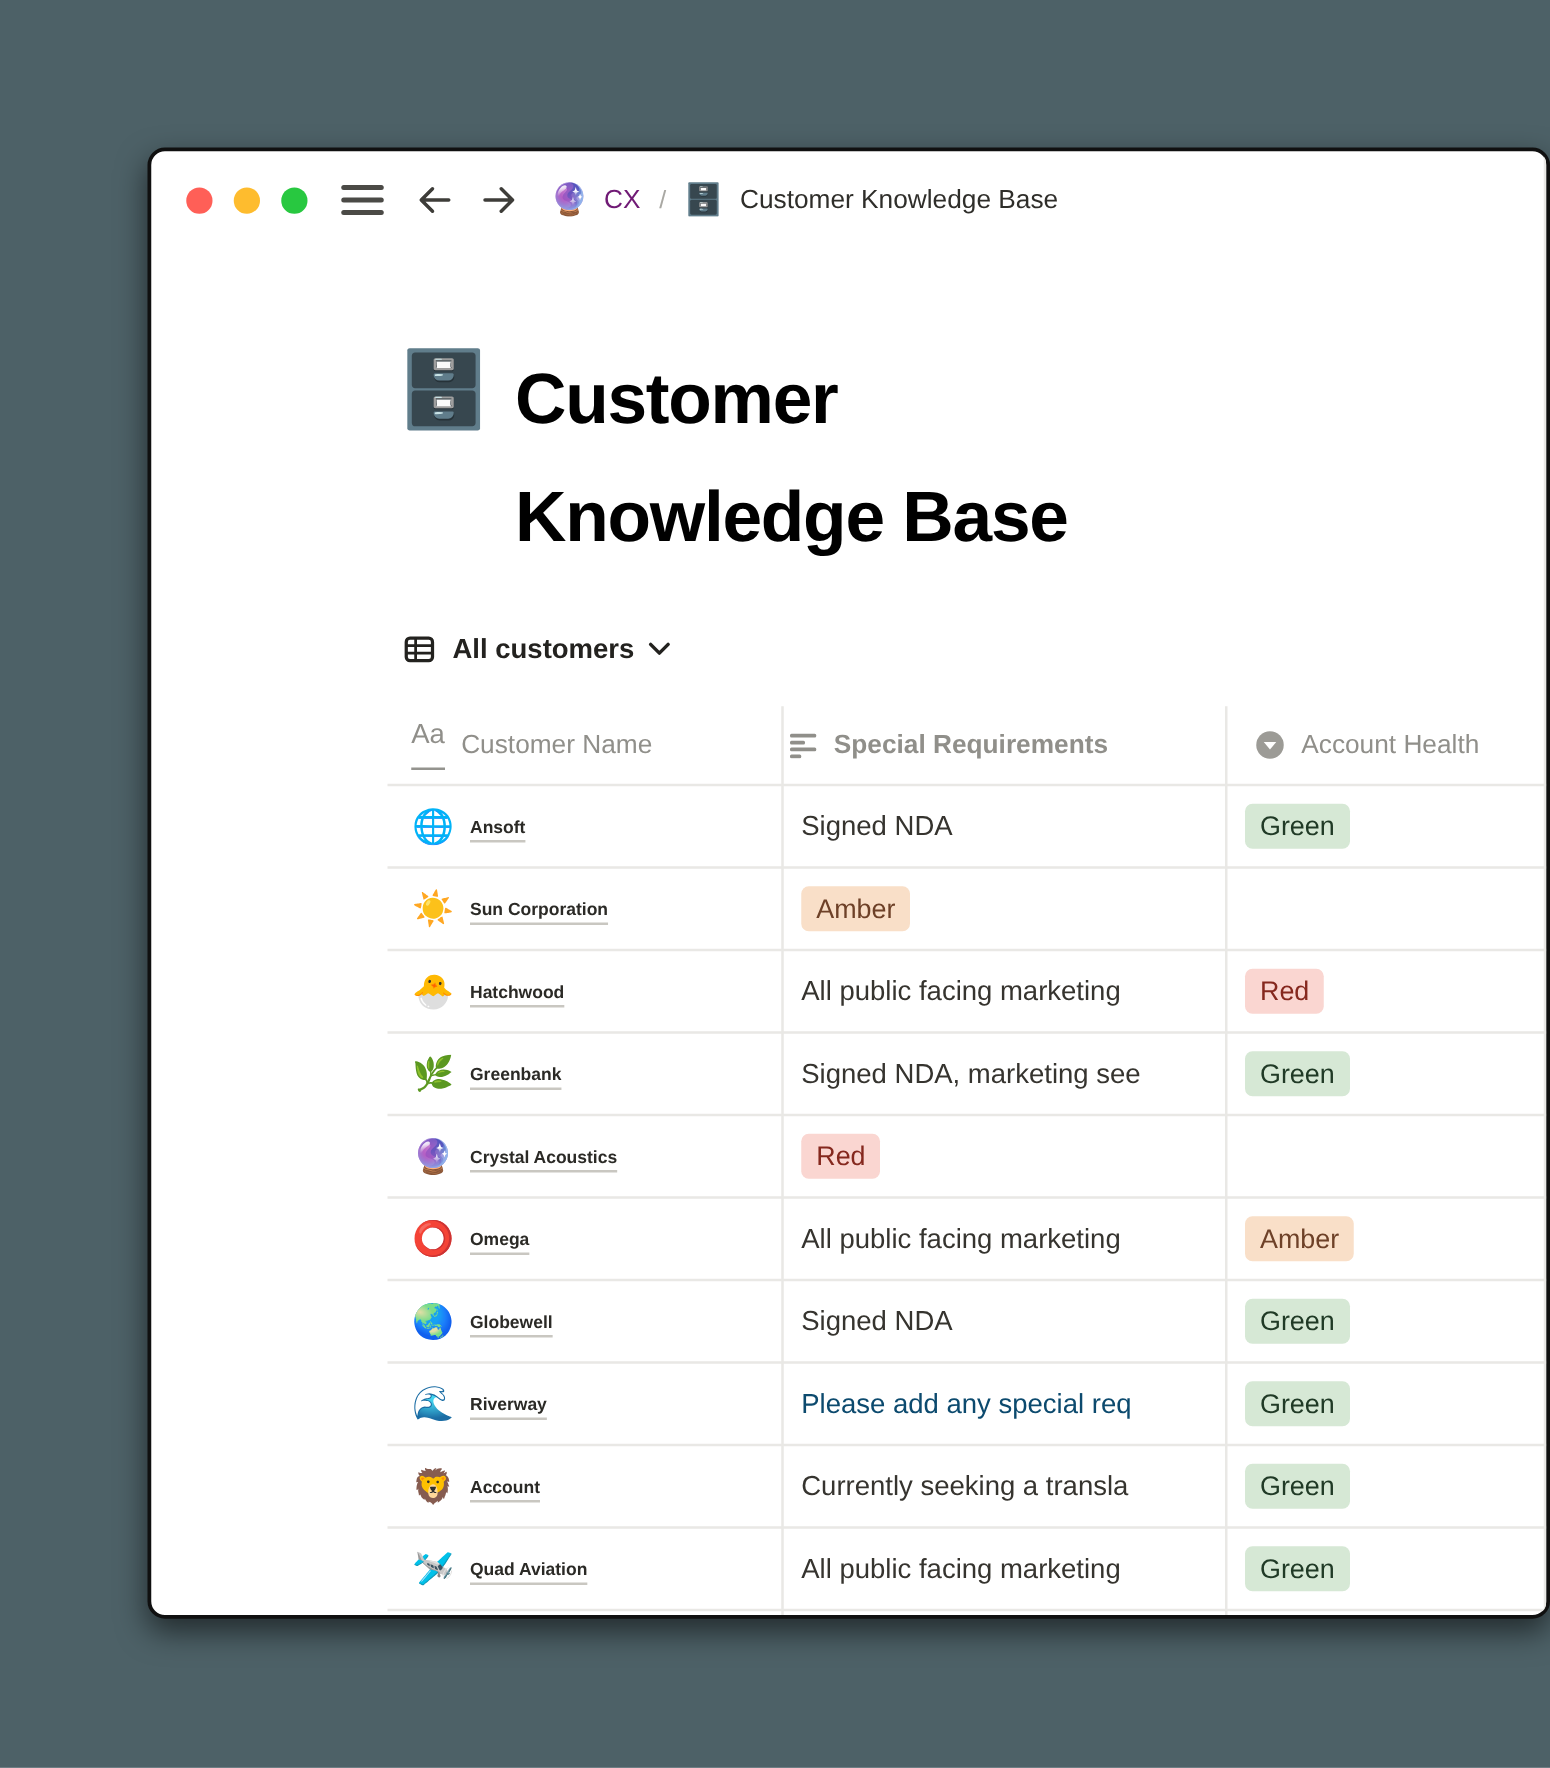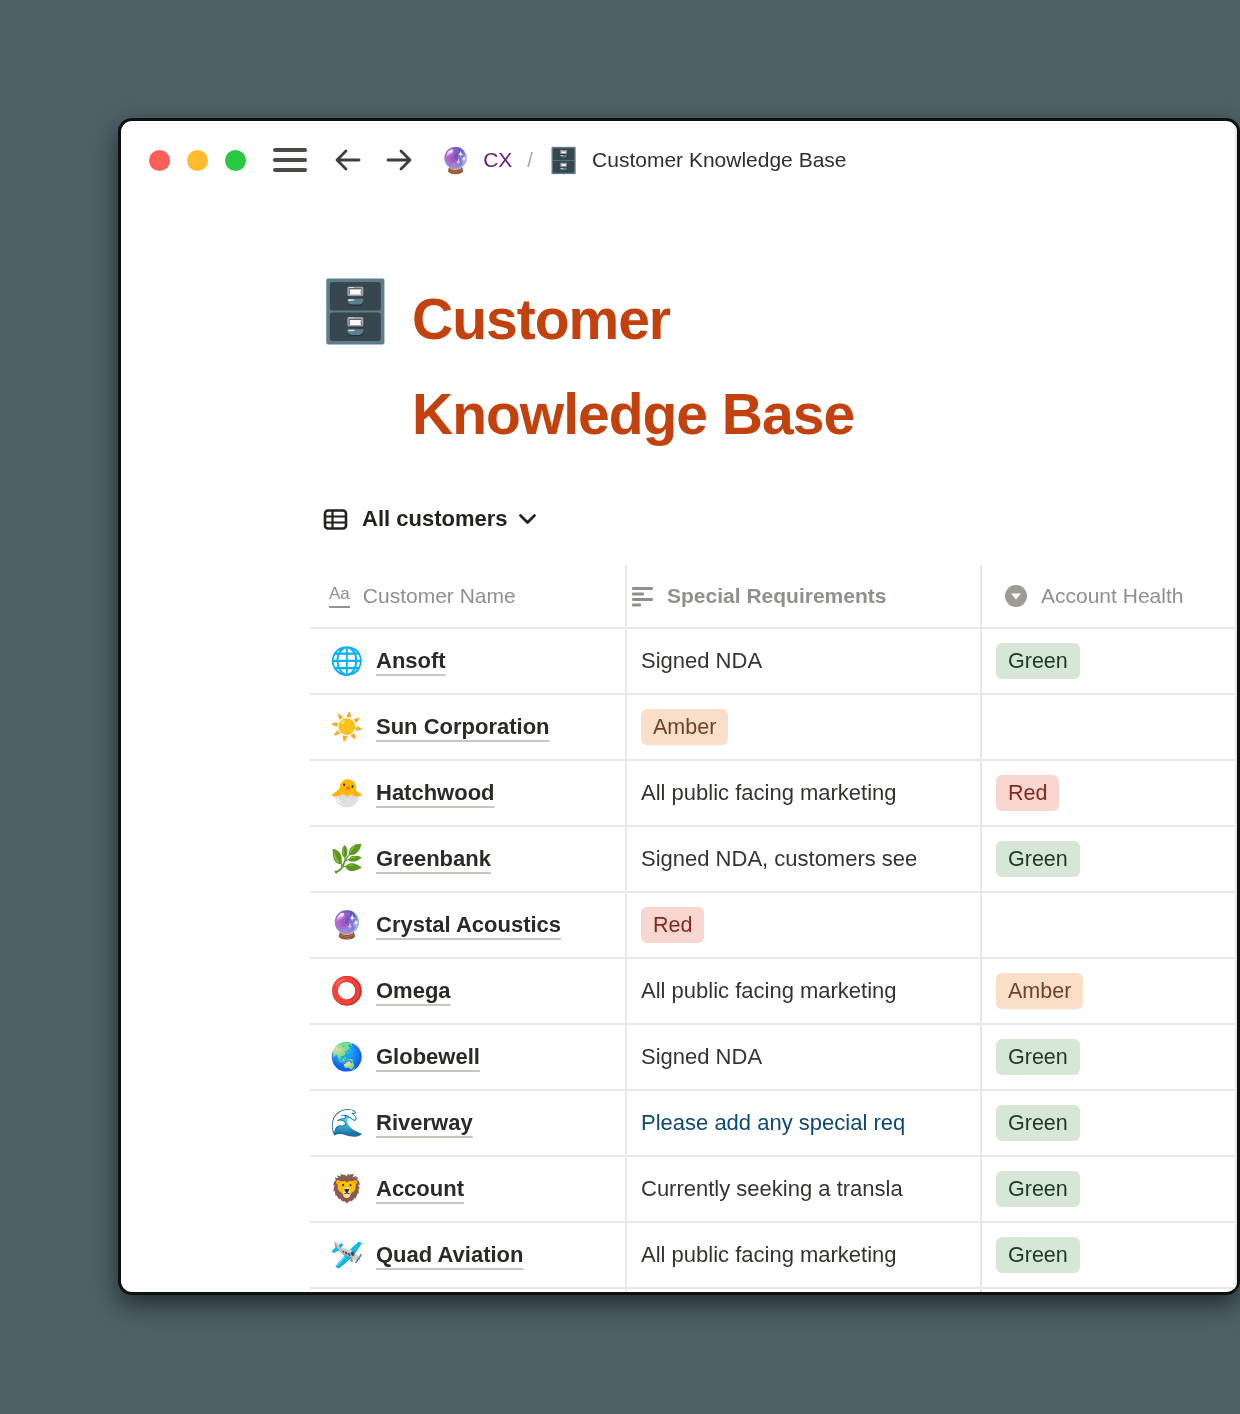--- a/index.html
+++ b/index.html
@@ -25,45 +25,45 @@
   .crumb-label{margin-left:12px;font-size:21px;color:#701a75;}
   .crumb-sep{margin-left:15px;font-size:20px;color:#A9A8A3;}
   .crumb-icon2{margin-left:15px;font-size:25px;line-height:1;}
   .crumb-label2{margin-left:13px;font-size:21px;color:#2F2E2A;}
 
   
   .page-icon{position:absolute;left:197px;top:158px;font-size:60px;line-height:66px;}
   .page-title{
     position:absolute;left:291px;top:151px;width:640px;
     font-size:57px;font-weight:700;line-height:95px;letter-spacing:-1px;
-    color:#c2410c;white-space:pre-line;
+    color:#000000;white-space:pre-line;
   }
 
   
   .view-row{position:absolute;left:201px;top:382px;display:flex;align-items:center;height:32px;}
   .view-icon{display:flex;align-items:center;}
   .view-label{margin-left:13px;font-size:22px;font-weight:700;color:#23221F;}
   .view-chevron{margin-left:10px;display:flex;align-items:center;}
 
   
   .table{position:absolute;left:189px;top:444px;width:927px;height:727px;}
   .thead{display:grid;grid-template-columns:315px 355px 257px;height:64px;border-bottom:2px solid #E9E8E5;}
   .th{display:flex;align-items:center;overflow:hidden;color:#908F8A;font-size:21px;}
   .th-1{padding-left:19px;}
   .th-2{padding-left:6px;font-weight:bold;}
   .th-3{padding-left:24px;}
   .th .hlabel{margin-left:13px;white-space:nowrap;}
-  .aa-glyph{font-size:17px;line-height:1;color:#908F8A;border-bottom:2px solid #94938E;padding-bottom:4px;}
+  .aa-glyph{font-size:22px;line-height:1;color:#908F8A;border-bottom:2px solid #94938E;padding-bottom:16px;}
 
   .trow{display:grid;grid-template-columns:315px 355px 257px;height:66px;border-bottom:2px solid #E9E8E5;}
   .td{display:flex;align-items:center;overflow:hidden;}
   .td-name{padding-left:20px;}
   .row-emoji{font-size:27px;line-height:1;width:30px;flex:0 0 auto;}
   .name-link{
-    margin-left:16px;font-size:22px;font-weight:700;color:#2B2A26;white-space:nowrap;
+    margin-left:16px;font-size:14px;font-weight:700;color:#2B2A26;white-space:nowrap;
     text-decoration:underline;text-decoration-color:#C9C7C1;text-decoration-thickness:2px;text-underline-offset:6px;
   }
   .td-req{padding-left:16px;font-size:22px;color:#36342F;white-space:nowrap;}
   .td-req.muted{color:#0c4a6e;text-align:right;}
   .td-health{padding-left:16px;}
   .badge{display:inline-block;font-size:21.5px;line-height:30px;padding:3px 12px;border-radius:6px;white-space:nowrap;}
 
   .vline{position:absolute;top:0;bottom:0;width:2px;background:#E9E8E5;}
   .vline-1{left:315px;}
   .vline-2{left:670px;}
@@ -187,21 +187,21 @@
     <div class="td td-health">
       <span class="badge" style="background: rgb(250, 214, 209); color: rgb(133, 40, 30);">Red</span>
     </div>
   </div>
 
   <div class="trow">
     <div class="td td-name">
       <span class="row-emoji">🌿</span>
       <span class="name-link">Greenbank</span>
     </div>
-    <div class="td td-req">Signed NDA, customers see</div>
+    <div class="td td-req">Signed NDA, marketing see</div>
     <div class="td td-health">
       <span class="badge" style="background: rgb(214, 232, 213); color: rgb(32, 58, 38);">Green</span>
     </div>
   </div>
 
   <div class="trow">
     <div class="td td-name">
       <span class="row-emoji">🔮</span>
       <span class="name-link">Crystal Acoustics</span>
     </div>

